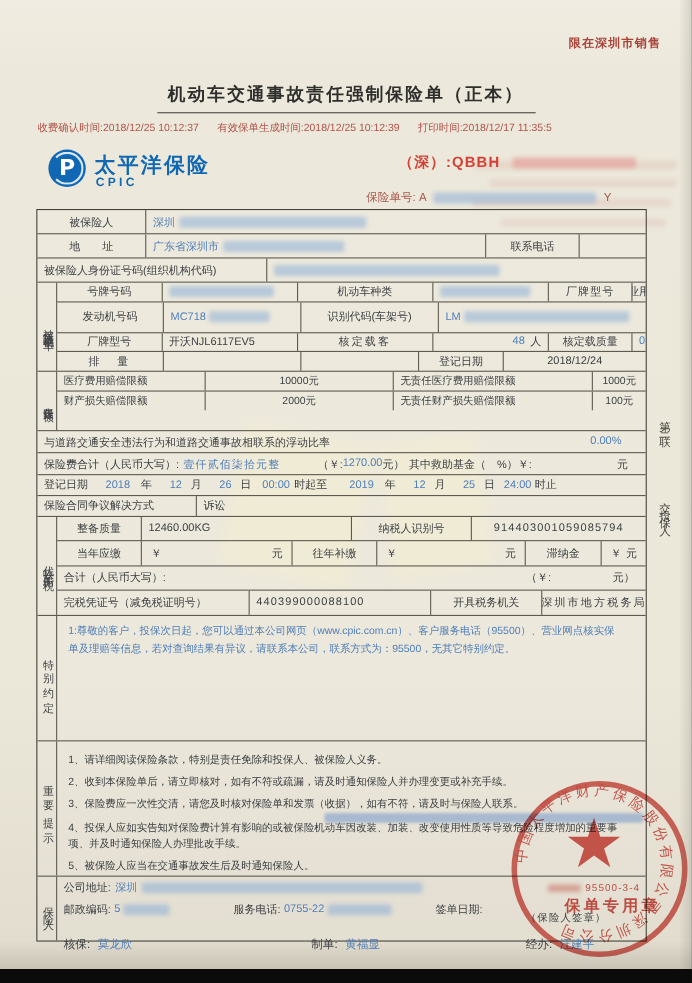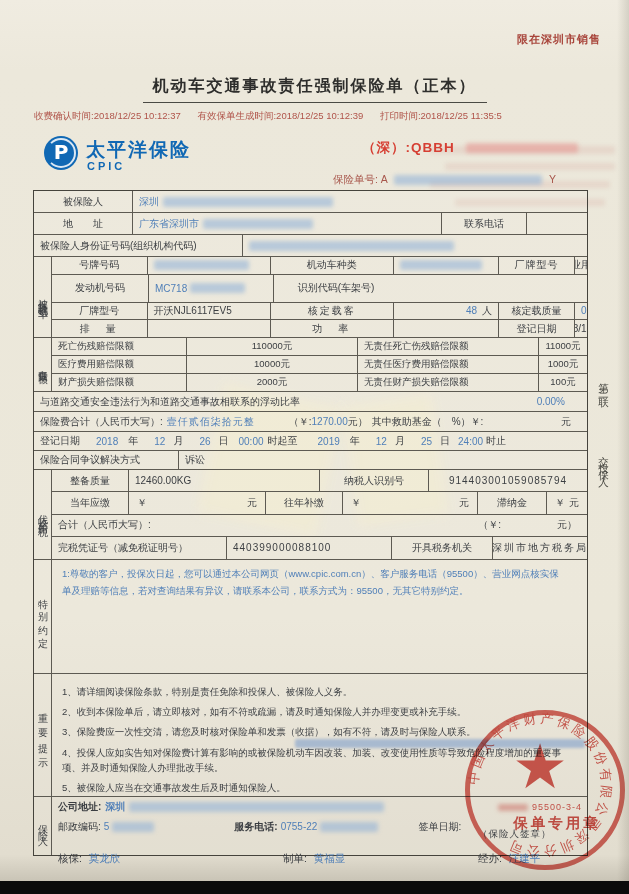--- a/index.html
+++ b/index.html
@@ -100,21 +100,21 @@
   <div class="ghost" style="left:430px;top:181px;width:180px;height:7px;"></div>
   <div class="ghost" style="left:455px;top:199px;width:150px;height:7px;"></div>
   <div class="wm" style="left:210px;top:395px;width:120px;height:130px;transform:rotate(12deg);"></div>
   <div class="wm" style="left:350px;top:400px;width:90px;height:120px;transform:rotate(-8deg);"></div>
 
   <div class="sale-line red">限在深圳市销售</div>
   <div class="title"><span>机动车交通事故责任强制保险单（正本）</span></div>
   <div class="times">
     <span>收费确认时间:2018/12/25 10:12:37</span>
     <span>有效保单生成时间:2018/12/25 10:12:39</span>
-    <span>打印时间:2018/12/25 11:35:5</span>
+    <span>打印时间:2018/12/17 11:35:5</span>
   </div>
 
   <div class="logo-mark">
     <span class="ring"></span>
     <span class="pg">P</span>
   </div>
   <div class="brand-name">太平洋保险</div>
   <div class="brand-abbr">CPIC</div>
   <div class="branch-code">
     <span>（深）:QBBH</span>
@@ -169,55 +169,52 @@
           <div class="cell c" style="width:64px;letter-spacing:1px;">厂牌型号</div>
           <div class="cell c blue" style="flex:1;">企业用车</div>
         </div>
         <div class="row" style="height:32px;">
           <div class="cell nb c" style="width:84px;">发动机号码</div>
           <div class="cell" style="width:112px;">
             <span class="blue">MC718</span>
             <span class="redact" style="width:55px;margin-left:3px;"></span>
           </div>
           <div class="cell c" style="width:112px;">识别代码(车架号)</div>
+          <div class="cell" style="flex:1;">
+            <span class="blue">LM</span>
+            <span class="redact" style="width:150px;margin-left:3px;"></span>
+          </div>
         </div>
         <div class="row" style="height:20px;">
           <div class="cell nb c" style="width:84px;">厂牌型号</div>
           <div class="cell blue" style="width:112px;">开沃NJL6117EV5</div>
           <div class="cell c" style="width:112px;letter-spacing:2px;">核定载客</div>
           <div class="cell r" style="width:94px;">
             <span class="blue">48</span>
             <span style="margin-left:5px;">人</span>
           </div>
           <div class="cell c" style="width:64px;">核定载质量</div>
           <div class="cell" style="flex:1;justify-content:space-between;">
             <span class="blue">0.00</span>
 
           </div>
         </div>
         <div class="row" style="height:20px;">
           <div class="cell nb c" style="width:84px;letter-spacing:3px;">排　量</div>
           <div class="cell" style="width:112px;"></div>
-          <div class="cell c" style="width:112px;letter-spacing:3px;">功　率</div>
           <div class="cell" style="width:94px;"></div>
           <div class="cell c" style="width:64px;">登记日期</div>
           <div class="cell c blue" style="flex:1;">2018/12/24</div>
         </div>
       </div>
     </div>
 
     <div class="block" style="height:53px;">
       <div class="side" style="font-size:9.5px;letter-spacing:1px;">责任限额</div>
       <div class="binner">
-        <div class="row" style="height:17px;">
-          <div class="cell nb" style="width:122px;font-size:9.5px;">死亡伤残赔偿限额</div>
-          <div class="cell c" style="width:158px;font-size:9.5px;">110000元</div>
-          <div class="cell" style="width:168px;font-size:9.5px;">无责任死亡伤残赔偿限额</div>
-          <div class="cell c" style="flex:1;font-size:9.5px;">11000元</div>
-        </div>
         <div class="row" style="height:17px;">
           <div class="cell nb" style="width:122px;font-size:9.5px;">医疗费用赔偿限额</div>
           <div class="cell c" style="width:158px;font-size:9.5px;">10000元</div>
           <div class="cell" style="width:168px;font-size:9.5px;">无责任医疗费用赔偿限额</div>
           <div class="cell c" style="flex:1;font-size:9.5px;">1000元</div>
         </div>
         <div class="row" style="height:17px;">
           <div class="cell nb" style="width:122px;font-size:9.5px;">财产损失赔偿限额</div>
           <div class="cell c" style="width:158px;font-size:9.5px;">2000元</div>
           <div class="cell" style="width:168px;font-size:9.5px;">无责任财产损失赔偿限额</div>
@@ -334,33 +331,33 @@
           <div>3、保险费应一次性交清，请您及时核对保险单和发票（收据），如有不符，请及时与保险人联系。</div>
           <div>4、投保人应如实告知对保险费计算有影响的或被保险机动车因改装、加装、改变使用性质等导致危险程度增加的重要事项、并及时通知保险人办理批改手续。</div>
           <div>5、被保险人应当在交通事故发生后及时通知保险人。</div>
         </div>
       </div>
     </div>
 
     <div class="block" style="height:58px;">
       <div class="side" style="letter-spacing:6px;">保险人</div>
       <div class="binner">
-        <div class="row" style="height:20px;border-top:none;font-weight:bold;">
+        <div class="row" style="height:20px;border-top:none;">
           <div class="cell nb" style="flex:1;">
             <span>公司地址:</span>
             <span class="blue" style="margin-left:4px;">深圳</span>
             <span class="redact" style="width:255px;margin-left:4px;"></span>
           </div>
         </div>
         <div class="row" style="height:19px;border-top:none;">
           <div class="cell nb" style="flex:1;">
             <span>邮政编码:</span>
             <span class="blue" style="margin-left:3px;">5</span>
             <span class="redact" style="width:42px;margin-left:3px;"></span>
-            <span style="margin-left:80px;font-weight:bold;">服务电话:</span>
+            <span style="margin-left:58px;">服务电话:</span>
             <span class="blue" style="margin-left:3px;">0755-22</span>
             <span class="redact" style="width:58px;margin-left:3px;"></span>
             <span style="margin-left:40px;">签单日期:</span>
           </div>
         </div>
       </div>
     </div>
   </div>
 
   <div class="overlay-smudge"></div>

